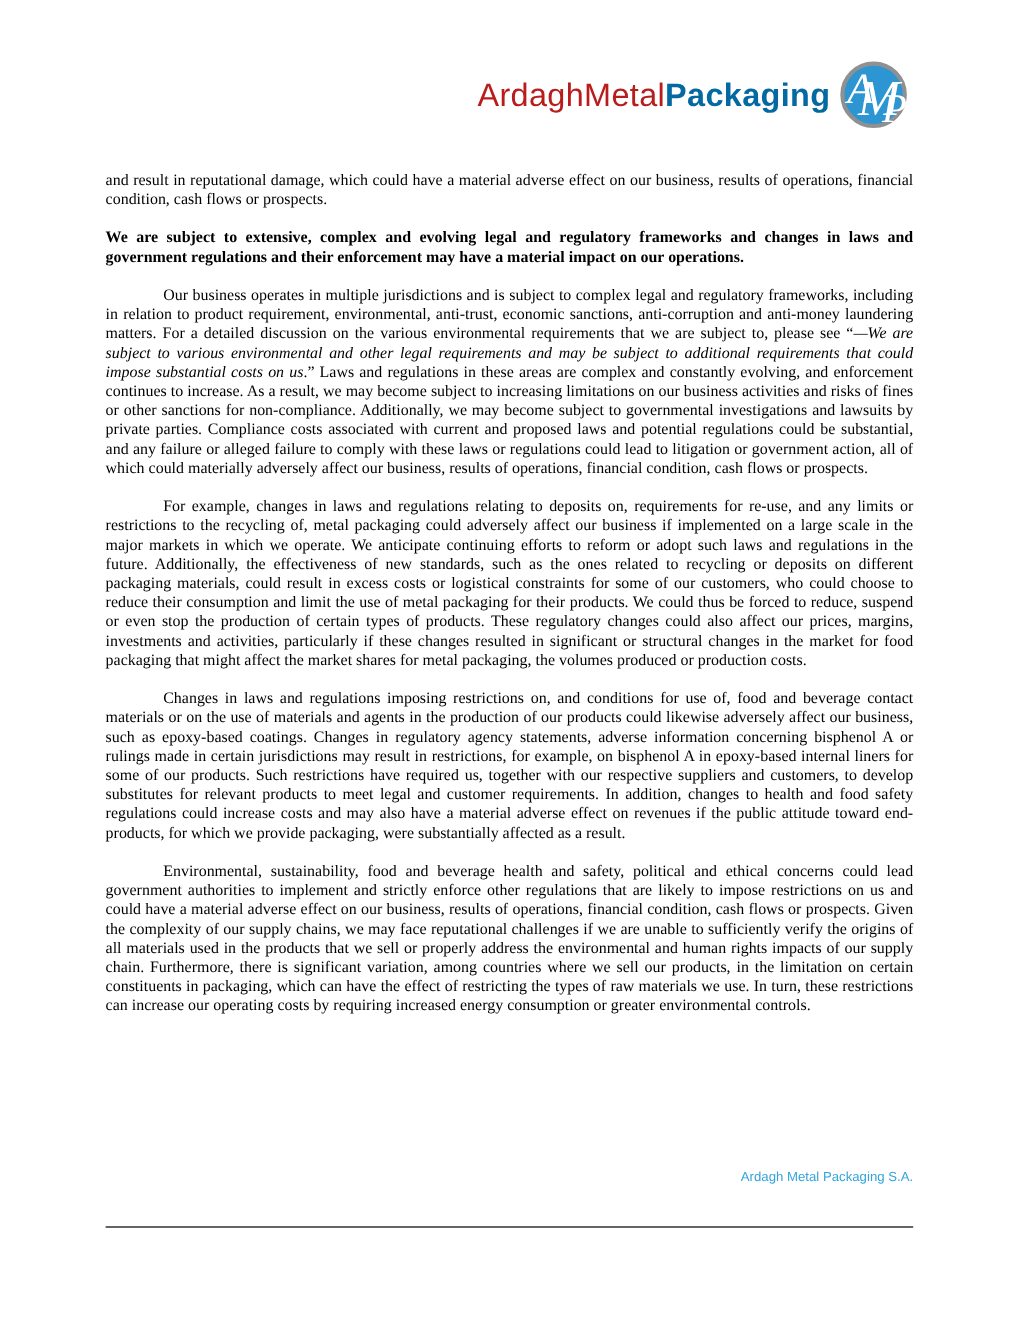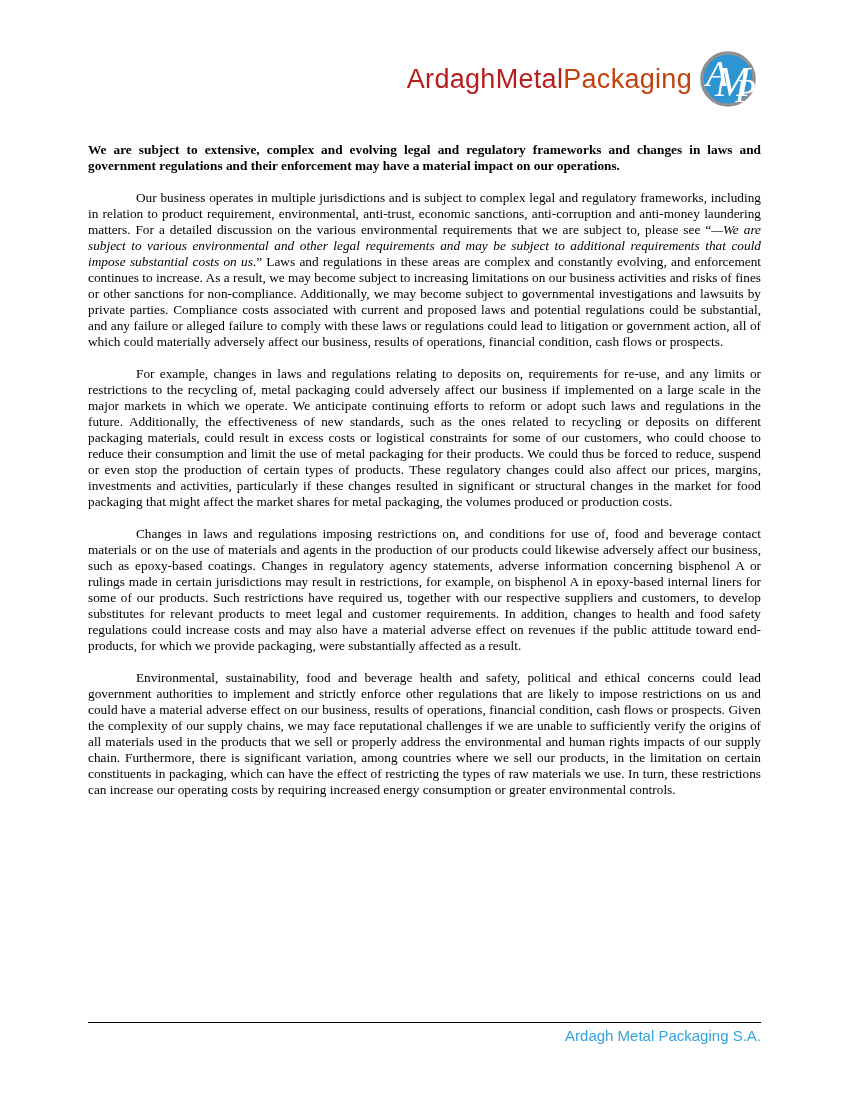--- a/index.html
+++ b/index.html
@@ -15,36 +15,36 @@
   }
   .header {
     position:absolute; top:50px; right:92px;
     display:flex; align-items:center; gap:7px;
   }
   .logo-text {
     font-family:"Liberation Sans", sans-serif;
     font-size:27px; letter-spacing:0.3px; white-space:nowrap;
   }
   .logo-blue { color:#b91c1c; }
-  .logo-gray { color:#c2410c; }
+  .logo-gray { color:#0369a1;font-weight:bold; }
   .content {
     position:absolute; left:88px; top:142px; width:673px;
     font-size:13.3px; line-height:16px; text-align:justify;
   }
   .content p { margin-bottom:16px; }
   .content p.indent { text-indent:48px; }
   .heading { font-weight:bold; }
   .footer-rule {
     position:absolute; left:88px; top:1022px; width:673px;
     border-top:1.5px solid #000000;
   }
   .footer-company {
-    position:absolute; right:88px; top:1027px;
+    position:absolute; right:88px; top:975px;
     font-family:"Liberation Sans", sans-serif;
-    font-size:15px; color:#33A3DD;
+    font-size:11px; color:#33A3DD;
   }
   .page-number {
     position:absolute; left:0; top:1066px; width:100%;
     text-align:center; font-size:13.3px;
   }
 </style>
 </head>
 <body>
 
 <div class="page">
@@ -56,20 +56,21 @@
       <g fill="#FFFFFF" font-family="Liberation Serif, serif" font-style="italic">
         <text x="7" y="36" font-size="36">A</text>
         <text x="16" y="46" font-size="42">M</text>
         <text x="36" y="52" font-size="34">P</text>
       </g>
     </svg>
   </header>
 
   <main class="content">
 
+    <p>and result in reputational damage, which could have a material adverse effect on our business, results of operations, financial condition, cash flows or prospects.</p>
 
     <p class="heading">We are subject to extensive, complex and evolving legal and regulatory frameworks and changes in laws and government regulations and their enforcement may have a material impact on our operations.</p>
 
     <p class="indent"><span>Our business operates in multiple jurisdictions and is subject to complex legal and regulatory frameworks, including in relation to product requirement, environmental, anti-trust, economic sanctions, anti-corruption and anti-money laundering matters. For a detailed discussion on the various environmental requirements that we are subject to, please see “</span><em>—We are subject to various environmental and other legal requirements and may be subject to additional requirements that could impose substantial costs on us</em><span>.” Laws and regulations in these areas are complex and constantly evolving, and enforcement continues to increase. As a result, we may become subject to increasing limitations on our business activities and risks of fines or other sanctions for non-compliance. Additionally, we may become subject to governmental investigations and lawsuits by private parties. Compliance costs associated with current and proposed laws and potential regulations could be substantial, and any failure or alleged failure to comply with these laws or regulations could lead to litigation or government action, all of which could materially adversely affect our business, results of operations, financial condition, cash flows or prospects.</span></p>
 
     <p class="indent">For example, changes in laws and regulations relating to deposits on, requirements for re-use, and any limits or restrictions to the recycling of, metal packaging could adversely affect our business if implemented on a large scale in the major markets in which we operate. We anticipate continuing efforts to reform or adopt such laws and regulations in the future. Additionally, the effectiveness of new standards, such as the ones related to recycling or deposits on different packaging materials, could result in excess costs or logistical constraints for some of our customers, who could choose to reduce their consumption and limit the use of metal packaging for their products. We could thus be forced to reduce, suspend or even stop the production of certain types of products. These regulatory changes could also affect our prices, margins, investments and activities, particularly if these changes resulted in significant or structural changes in the market for food packaging that might affect the market shares for metal packaging, the volumes produced or production costs.</p>
 
     <p class="indent">Changes in laws and regulations imposing restrictions on, and conditions for use of, food and beverage contact materials or on the use of materials and agents in the production of our products could likewise adversely affect our business, such as epoxy-based coatings. Changes in regulatory agency statements, adverse information concerning bisphenol A or rulings made in certain jurisdictions may result in restrictions, for example, on bisphenol A in epoxy-based internal liners for some of our products. Such restrictions have required us, together with our respective suppliers and customers, to develop substitutes for relevant products to meet legal and customer requirements. In addition, changes to health and food safety regulations could increase costs and may also have a material adverse effect on revenues if the public attitude toward end-products, for which we provide packaging, were substantially affected as a result.</p>
 
     <p class="indent">Environmental, sustainability, food and beverage health and safety, political and ethical concerns could lead government authorities to implement and strictly enforce other regulations that are likely to impose restrictions on us and could have a material adverse effect on our business, results of operations, financial condition, cash flows or prospects. Given the complexity of our supply chains, we may face reputational challenges if we are unable to sufficiently verify the origins of all materials used in the products that we sell or properly address the environmental and human rights impacts of our supply chain. Furthermore, there is significant variation, among countries where we sell our products, in the limitation on certain constituents in packaging, which can have the effect of restricting the types of raw materials we use. In turn, these restrictions can increase our operating costs by requiring increased energy consumption or greater environmental controls.</p>

